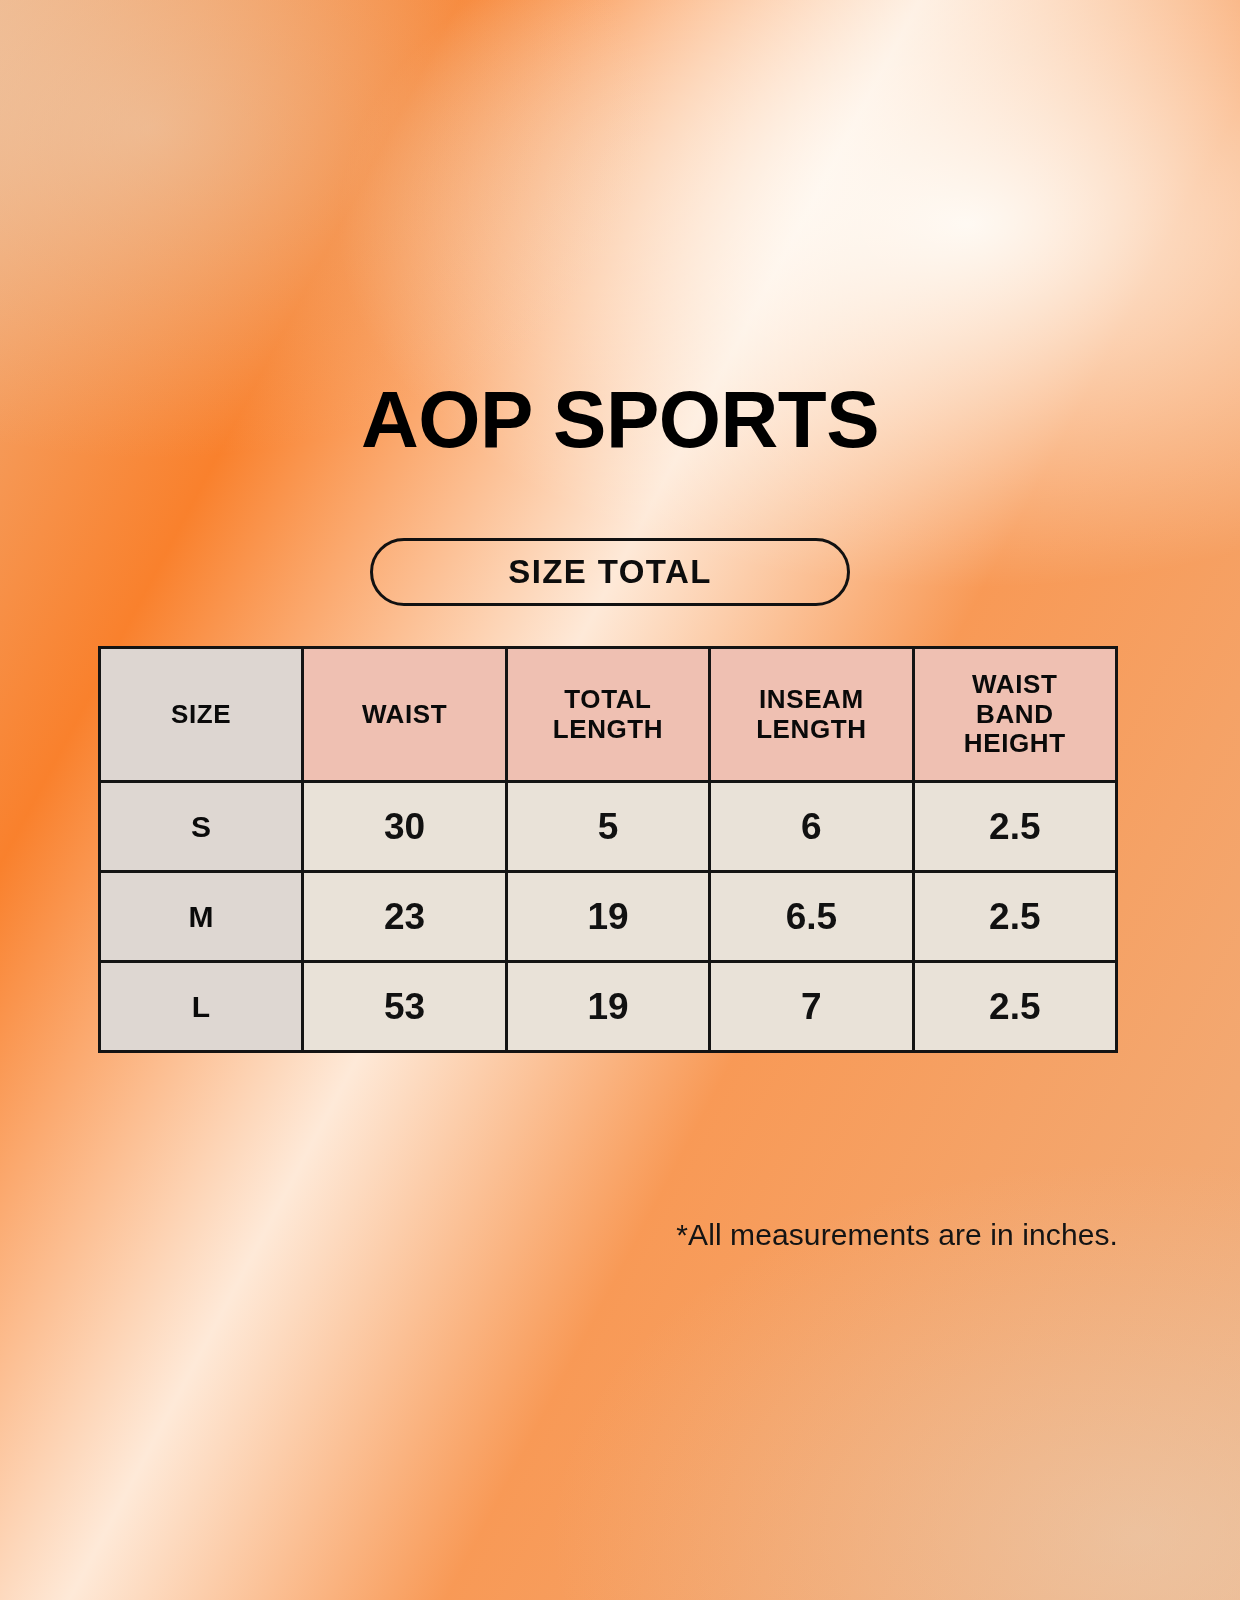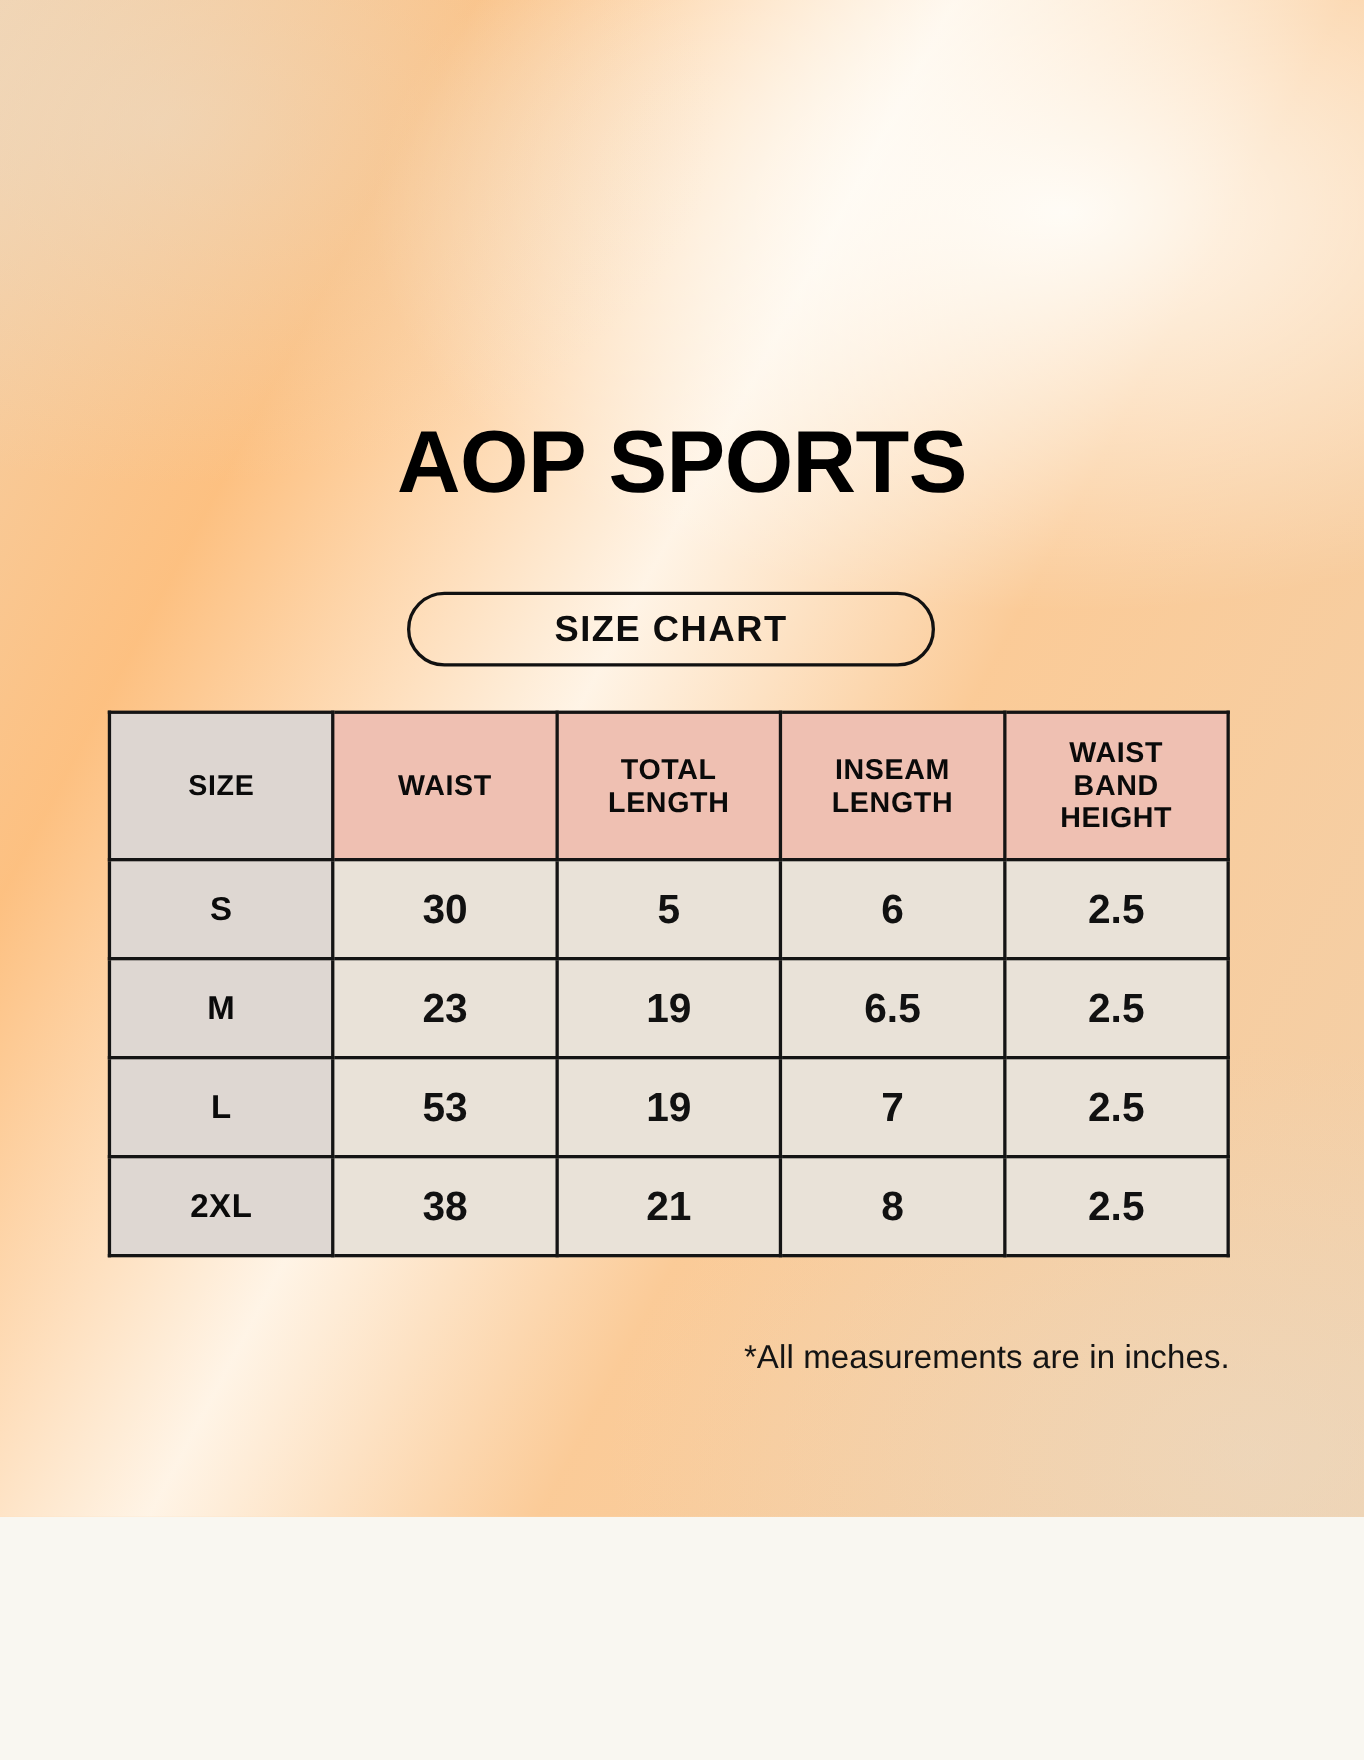--- a/index.html
+++ b/index.html
@@ -11,22 +11,22 @@
     height: 1600px;
     font-family: "Liberation Sans", sans-serif;
     background: #f9f7f1;
     overflow: hidden;
   }
 
   
   .page {
     position: relative;
     width: 1240px;
-    height: 1379px;
-    background: #fdba74;
+    height: 1600px;
+    background: #f97316;
     overflow: hidden;
   }
   .sheen {
     position: absolute;
     inset: 0;
     pointer-events: none;
   }
   .sheen-a {
     background: linear-gradient(118deg,
       rgba(236,230,218,0.55) 0%,
@@ -165,21 +165,21 @@
   <div class="sheen sheen-c"></div>
   <div class="sheen sheen-d"></div>
 
   <div class="content">
 
     <h1 class="title">
       <span class="line">AOP SPORTS</span>
     </h1>
 
     <div class="pill">
-      <span class="pill-label">SIZE CHART</span>
+      <span class="pill-label">SIZE TOTAL</span>
     </div>
 
     <div class="table-wrap">
       <table class="size-table">
         <thead>
           <tr>
             <th class="col-size">
               <span>SIZE</span>
             </th>
             <th class="col-measure">
@@ -215,27 +215,20 @@
             <td class="cell-value">6.5</td>
             <td class="cell-value">2.5</td>
           </tr>
           <tr>
             <td class="cell-size">L</td>
             <td class="cell-value">53</td>
             <td class="cell-value">19</td>
             <td class="cell-value">7</td>
             <td class="cell-value">2.5</td>
           </tr>
-          <tr>
-            <td class="cell-size">2XL</td>
-            <td class="cell-value">38</td>
-            <td class="cell-value">21</td>
-            <td class="cell-value">8</td>
-            <td class="cell-value">2.5</td>
-          </tr>
         </tbody>
       </table>
     </div>
 
     <div class="footnote">*All measurements are in inches.</div>
 
   </div>
 </div>
 
 </body></html>

